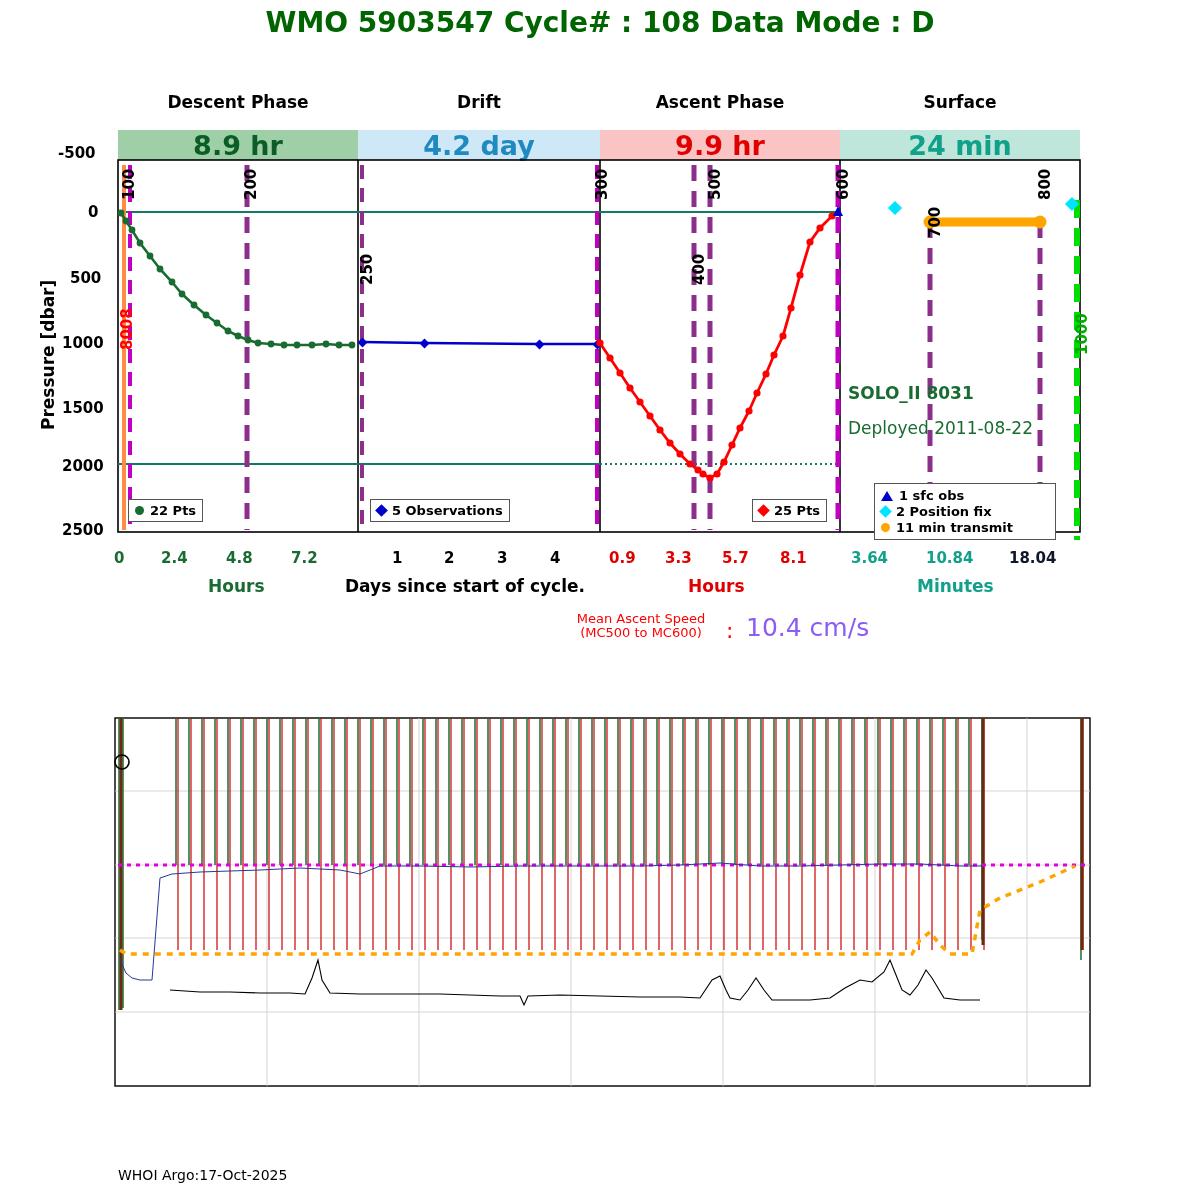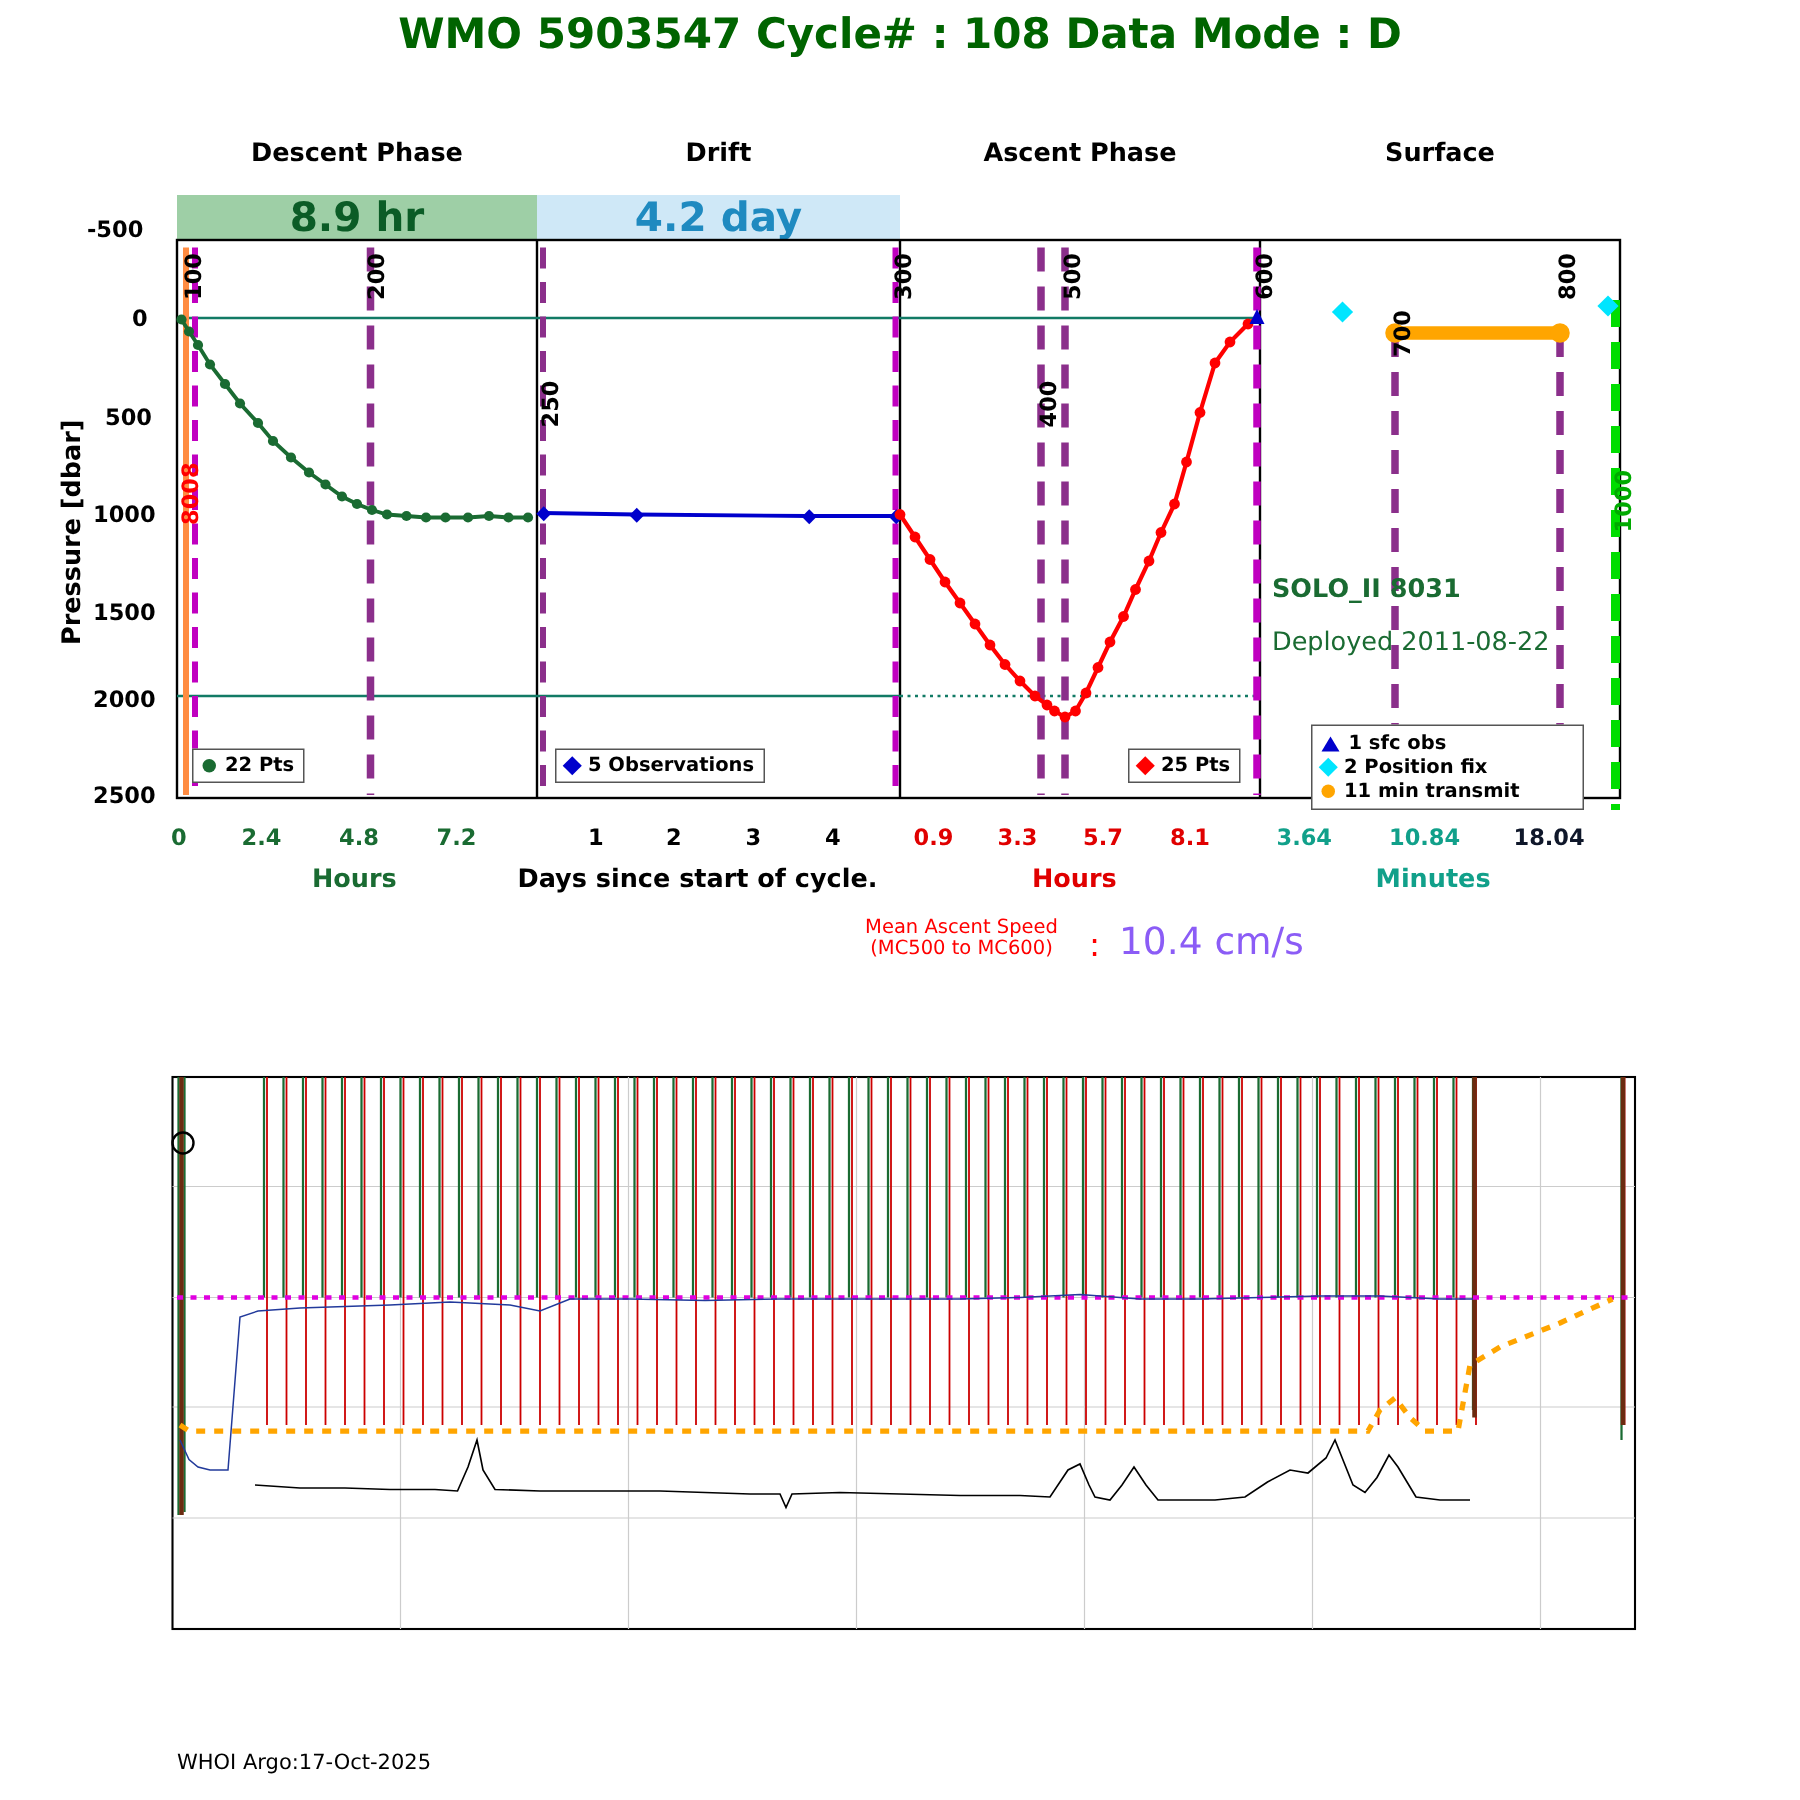--- a/index.html
+++ b/index.html
@@ -35,20 +35,22 @@
 
   <div class="abs ylabel" style="left:38px;top:430px;">Pressure [dbar]</div>
 
   <div class="abs phase-label" style="left:118px;top:92px;width:240px;">Descent Phase</div>
   <div class="abs phase-label" style="left:358px;top:92px;width:242px;">Drift</div>
   <div class="abs phase-label" style="left:600px;top:92px;width:240px;">Ascent Phase</div>
   <div class="abs phase-label" style="left:840px;top:92px;width:240px;">Surface</div>
 
   <div class="abs phase-band" style="left:118px;top:130px;width:240px;background:#9ecfa6;color:#0b5c26;">8.9 hr</div>
   <div class="abs phase-band" style="left:358px;top:130px;width:242px;background:#cfe8f7;color:#1f8ac0;">4.2 day</div>
+  <div class="abs phase-band" style="left:600px;top:130px;width:240px;background:#fbc4c4;color:#e00000;">9.9 hr</div>
+  <div class="abs phase-band" style="left:840px;top:130px;width:240px;background:#bfe6db;color:#11a08a;">24 min</div>
 
   <div class="abs tick-txt" style="left:58px;top:144px;color:#000;">-500</div>
   <div class="abs tick-txt" style="left:88px;top:203px;color:#000;">0</div>
   <div class="abs tick-txt" style="left:70px;top:269px;color:#000;">500</div>
   <div class="abs tick-txt" style="left:62px;top:334px;color:#000;">1000</div>
   <div class="abs tick-txt" style="left:62px;top:399px;color:#000;">1500</div>
   <div class="abs tick-txt" style="left:62px;top:457px;color:#000;">2000</div>
   <div class="abs tick-txt" style="left:62px;top:521px;color:#000;">2500</div>
 
   <svg class="abs" style="left:0;top:0;" width="1200" height="660">

